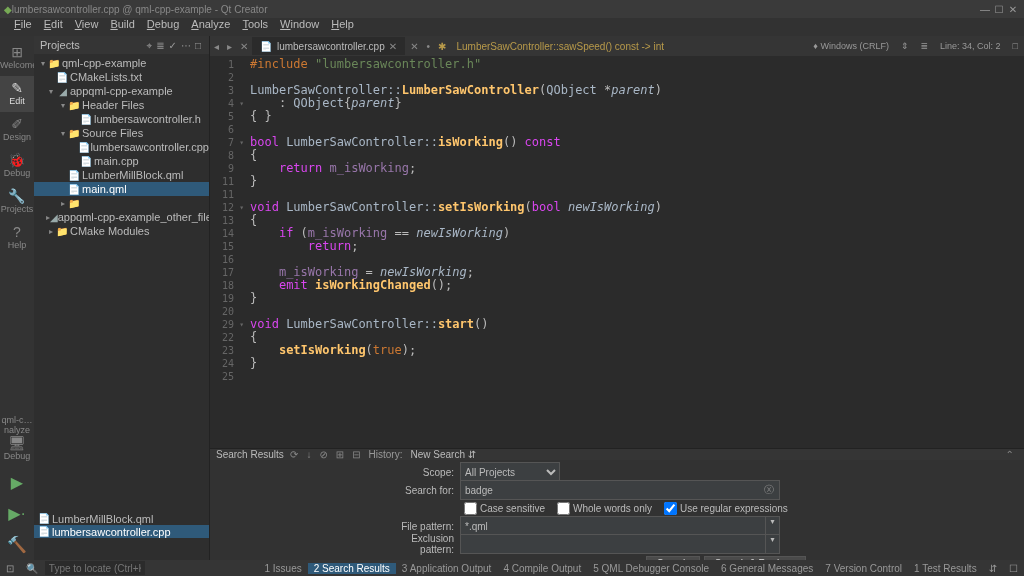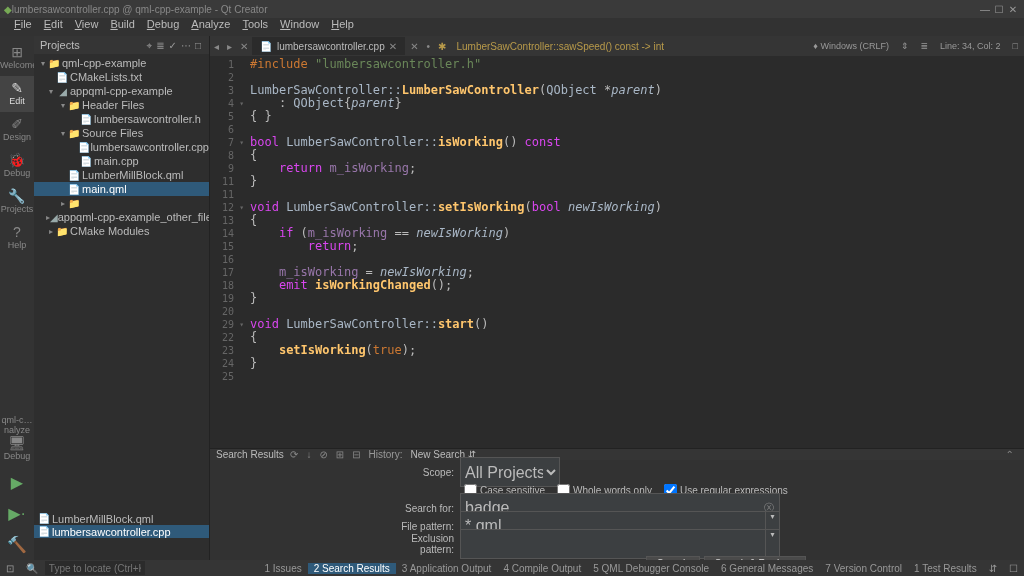--- a/index.html
+++ b/index.html
@@ -60,21 +60,21 @@
 .c-lit { color: #cc7832; }
 .search-panel { height: 112px; background: #323232; border-top: 1px solid #222; display: flex; flex-direction: column; font-size: 10px; }
 .sp-header { height: 14px; display: flex; align-items: center; padding: 0 6px; background: #353535; }
 .sp-header .sp-title { flex: 0 0 70px; }
 .sp-header .sp-ico { padding: 0 4px; color: #888; cursor: pointer; }
 .sp-header .sp-label { margin-left: auto; padding: 0 4px; color: #999; }
 .sp-header .sp-hist { padding: 0 4px; }
 .sp-body { flex: 1; padding: 4px 8px 4px 180px; }
 .sp-row { display: flex; align-items: center; height: 16px; margin-bottom: 2px; }
 .sp-row label { width: 70px; text-align: right; padding-right: 6px; color: #bbb; }
-.sp-row select, .sp-row input[type=text] { background: #3c3f41; border: 1px solid #555; color: #bbb; font-size: 16px; height: 30px; }
+.sp-row select, .sp-row input[type=text] { background: #3c3f41; border: 1px solid #555; color: #bbb; font-size: 10px; height: 20px; }
 .sp-row select { width: 100px; }
 .sp-row input[type=text] { flex: 1; max-width: 320px; padding: 0 4px; }
 .sp-row .cks { flex: 1; display: flex; gap: 12px; padding-left: 4px; }
 .sp-row .ck { display: flex; align-items: center; gap: 3px; }
 .sp-row .combo { flex: 1; max-width: 320px; display: flex; }
 .sp-row .combo input { flex: 1; }
 .sp-row .combo .dd { width: 14px; background: #3c3f41; border: 1px solid #555; border-left: none; text-align: center; font-size: 8px; cursor: pointer; }
 .sp-btns { display: flex; justify-content: flex-start; gap: 4px; padding-left: 256px; margin-top: 4px; }
 .sp-btns button { background: #4a4a4a; border: 1px solid #555; color: #ddd; font-size: 10px; padding: 1px 10px; cursor: pointer; }
 .status-bar { height: 16px; background: #353535; display: flex; align-items: center; font-size: 10px; color: #999; }
@@ -343,40 +343,40 @@
           <span class="sp-hist">New Search ⇵</span>
           <span style="flex:1"></span>
           <span class="sp-ico">⌃</span>
         </div>
       <div class="sp-body">
         <div class="sp-row">
           <label>Scope:</label>
           <select><option>All Projects</option></select>
         </div>
         <div class="sp-row">
+          <label><span>Search for:</span></label>
+          <input type="text" value="badge" style="">
+          <span style="margin-left:-16px;color:#888;cursor:pointer;">ⓧ</span>
+        </div>
+        <div class="sp-row">
           <label></label>
           <div class="cks">
             <span class="ck">
                 <input type="checkbox" style="">
                 <span>Case sensitive</span>
               </span>
             <span class="ck">
                 <input type="checkbox" style="">
                 <span>Whole words only</span>
               </span>
             <span class="ck">
                 <input type="checkbox" checked="" style="">
                 <span>Use regular expressions</span>
               </span>
           </div>
-        </div>
-        <div class="sp-row">
-          <label><span>Search for:</span></label>
-          <input type="text" value="badge" style="">
-          <span style="margin-left:-16px;color:#888;cursor:pointer;">ⓧ</span>
         </div>
         <div class="sp-row">
           <label>File pattern:</label>
           <div class="combo">
               <input type="text" value="*.qml" style="">
               <span class="dd">▾</span>
             </div>
         </div>
         <div class="sp-row">
           <label>Exclusion pattern:</label>

